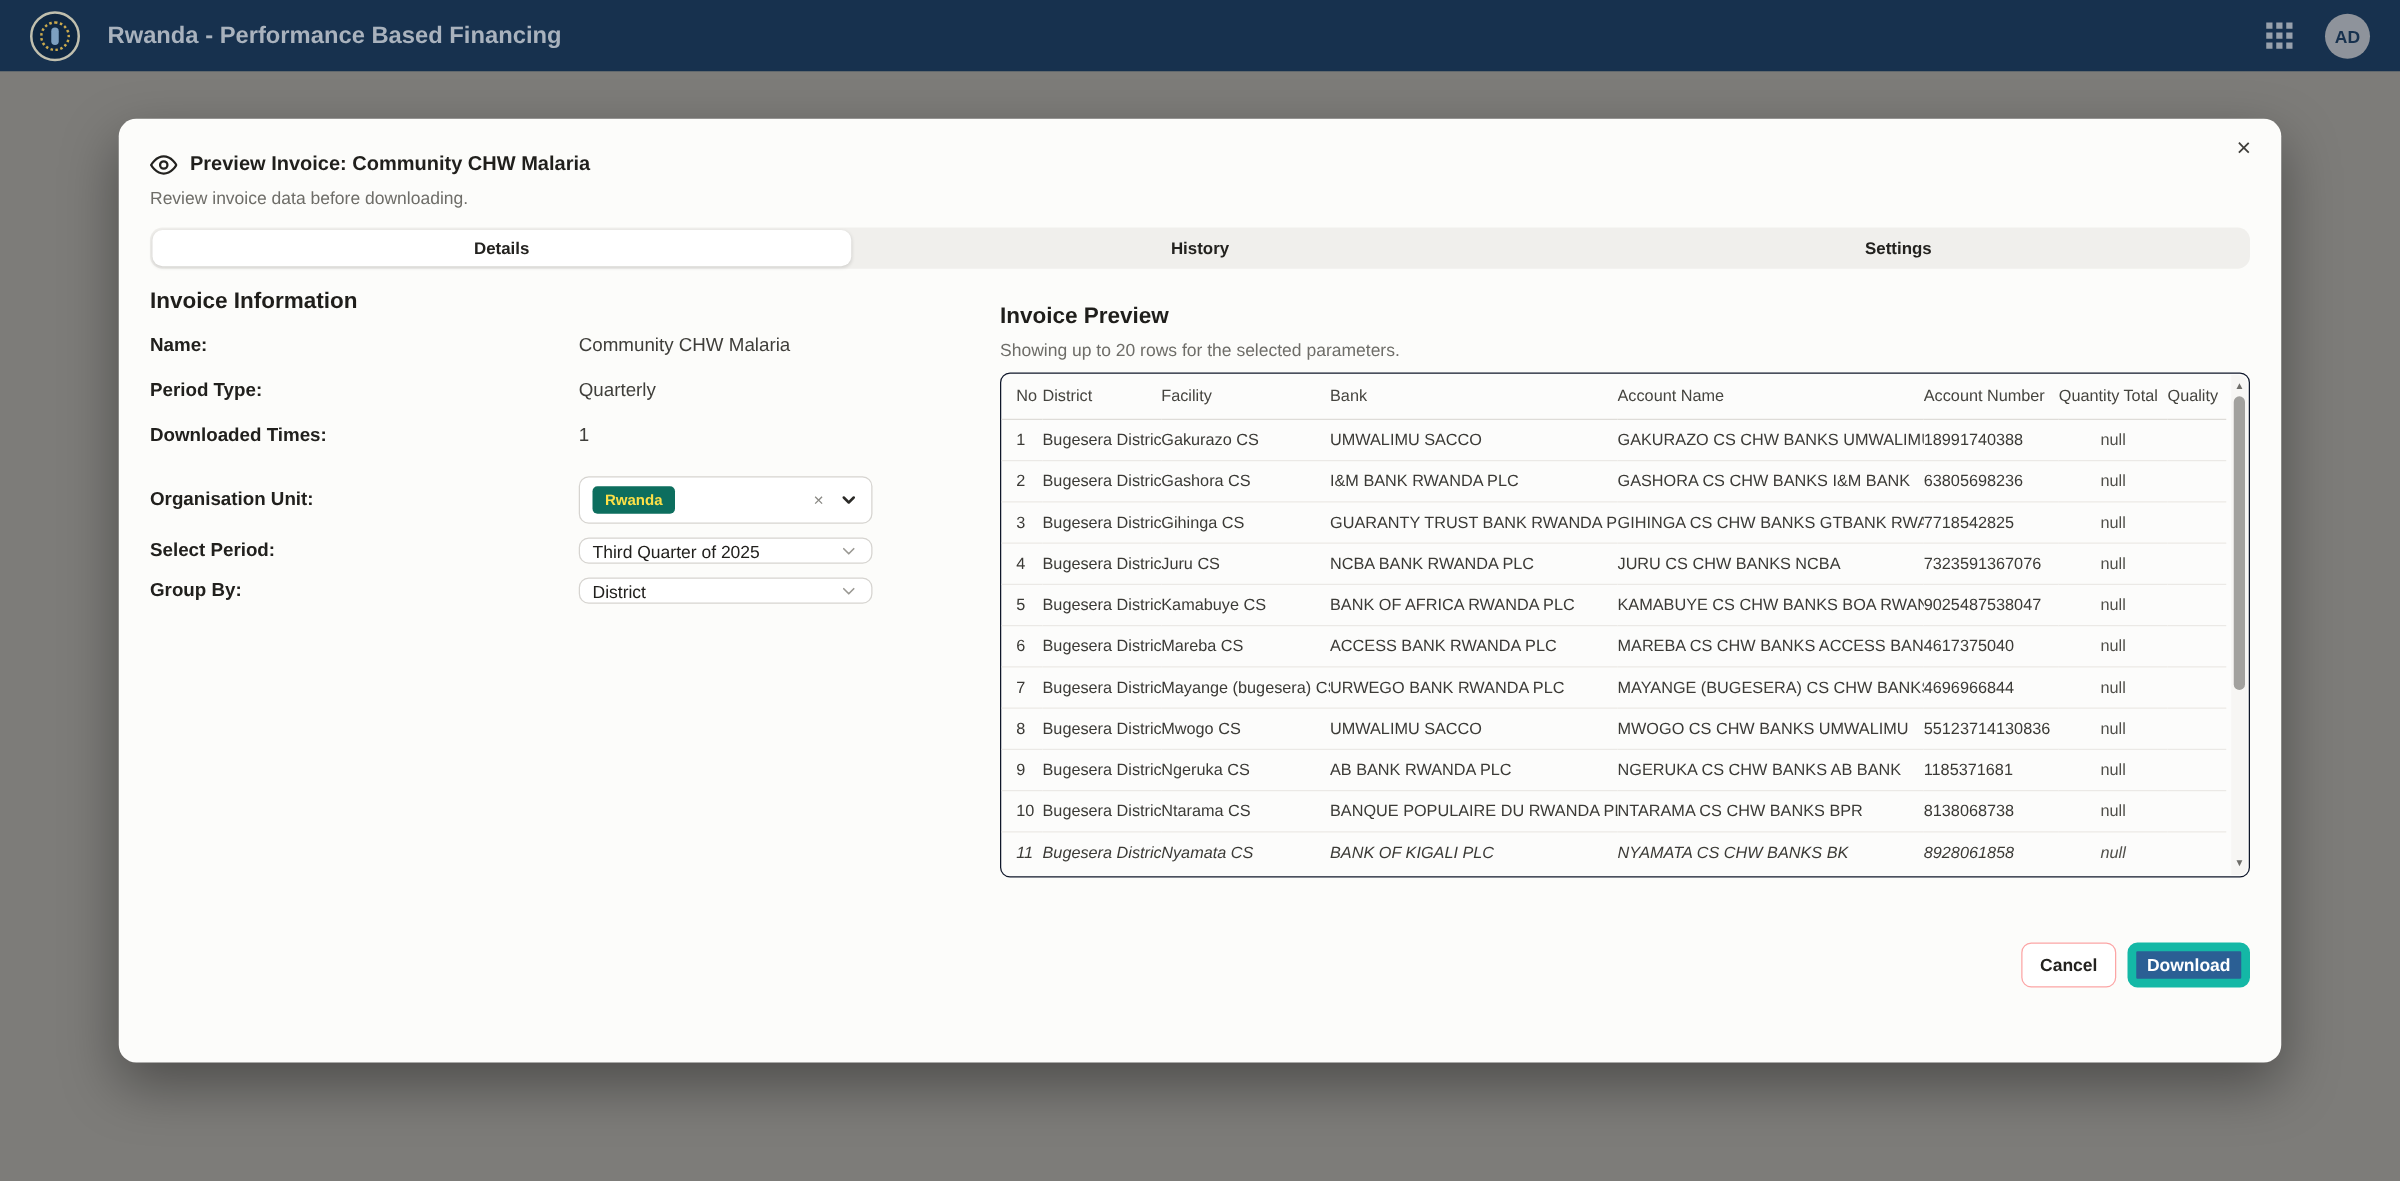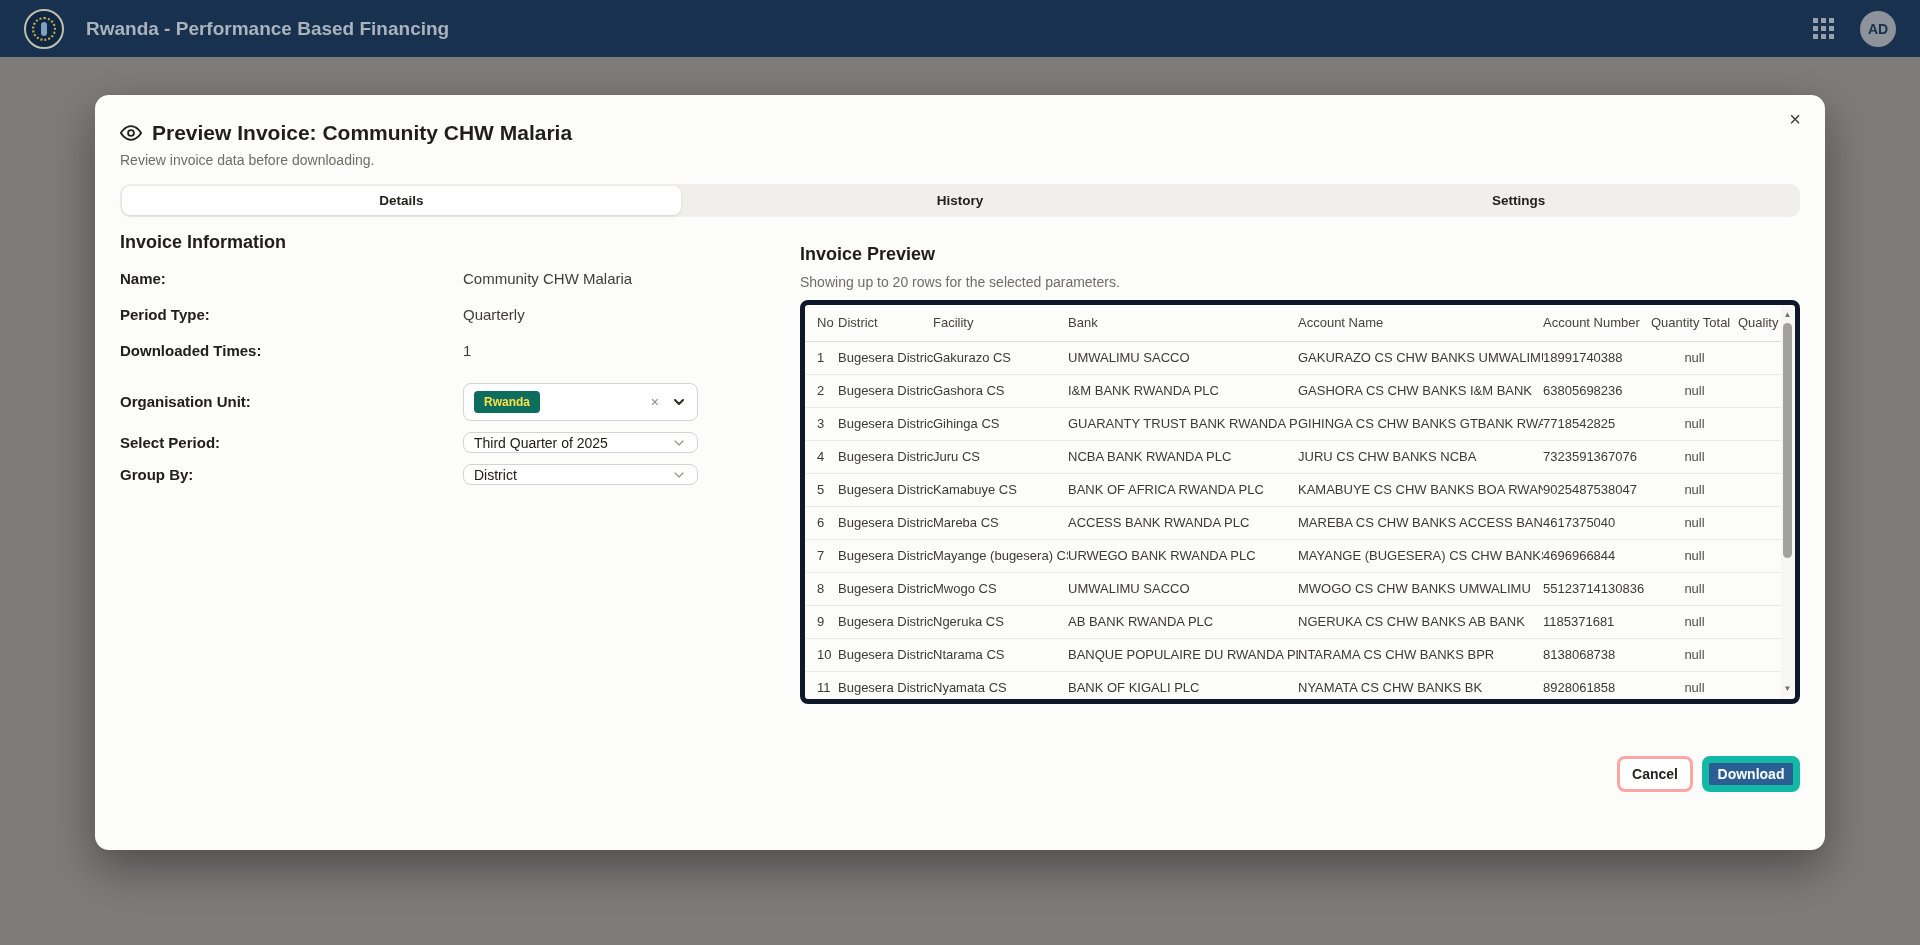--- a/index.html
+++ b/index.html
@@ -25,21 +25,21 @@
 
   
   .modal { position:absolute; left:95px; top:95px; width:1730px; height:755px;
     background:#fcfcfa; border-radius:14px; box-shadow:0 18px 45px rgba(0,0,0,.38);
     padding:26px 25px 0 25px; z-index:10; }
   .close-btn { position:absolute; top:12px; right:18px; width:24px; height:24px; border:none;
     background:transparent; color:#3f3e3a; font-size:20px; line-height:24px; cursor:pointer; }
 
   .modal-head { display:flex; align-items:center; gap:10px; }
   .eye-icon { width:22px; height:22px; color:#23221f; flex:0 0 auto; }
-  .modal-title { font-size:21px; font-weight:700; color:#201f1c; }
+  .modal-title { font-size:16px; font-weight:700; color:#201f1c; }
   .modal-subtitle { margin-top:7px; font-size:14px; color:#6e6d68; }
 
   
   .tabs { margin-top:16px; height:33px; background:#f0efec; border-radius:10px;
     display:flex; padding:2px; }
   .tab { flex:1; display:flex; align-items:center; justify-content:center;
     font-size:13.5px; font-weight:600; color:#23221f; border-radius:8px; cursor:pointer; }
   .tab.active { background:#ffffff; font-weight:700; box-shadow:0 1px 3px rgba(0,0,0,.12); }
 
   
@@ -60,46 +60,46 @@
   .control.tall { height:38px; }
   .control .val { font-size:14px; color:#21201d; flex:1; white-space:nowrap; overflow:hidden; }
   .chev { width:16px; height:16px; color:#9a9893; flex:0 0 auto; }
   .chev.dark { color:#2b2a27; }
   .chip { background:#0d6e5e; color:#fde047; font-size:12px; font-weight:700;
     padding:4px 10px; border-radius:4px; white-space:nowrap; }
   .clear-x { color:#8a8984; font-size:14px; margin:0 12px 0 auto; cursor:pointer; background:none; border:none; }
 
   
   .preview-subtitle { margin-top:9px; font-size:14px; color:#6e6d68; }
-  .table-wrap { margin-top:10px; height:404px; border:5px solid #0f172a; border-radius:8px;
+  .table-wrap { margin-top:10px; height:404px; border:1px solid #0f172a; border-radius:8px;
     position:relative; overflow:hidden; background:#fcfcfb; }
   .table-clip { position:absolute; left:0; top:0; right:14px; bottom:0; overflow:hidden; }
   table { border-collapse:collapse; table-layout:fixed; width:980px; }
   th, td { text-align:left; white-space:nowrap; overflow:hidden; font-size:13px; }
   thead th { height:36px; color:#45443f; font-weight:400; border-bottom:1px solid #dedcd8; }
   tbody td { height:33px; color:#3b3a36; border-bottom:1px solid #ebe9e6; }
-  tbody tr:last-child td { border-bottom:none; }
+  tbody tr:last-child td { border-bottom:none;font-style:italic; }
   th:first-child, td:first-child { padding-left:12px; }
   td.center { text-align:center; color:#504f4a; }
 
   
   .vscroll { position:absolute; top:1px; right:1px; bottom:1px; width:13px; background:#f7f6f4;
     border-radius:0 7px 7px 0; }
   .vscroll .arrow { position:absolute; left:0; width:13px; height:14px; color:#6f6e6a;
     font-size:8px; text-align:center; line-height:14px; cursor:pointer; }
   .vscroll .arrow.up { top:2px; }
   .vscroll .arrow.down { bottom:2px; }
   .vscroll .thumb { position:absolute; left:2px; top:17px; width:9px; height:235px;
     background:#a2a19e; border-radius:5px; cursor:grab; }
 
   
   .modal-footer { display:flex; justify-content:flex-end; gap:9px; margin-top:52px; }
   .btn { height:36px; border-radius:8px; font-size:14px; font-weight:700; cursor:pointer;
     font-family:"Liberation Sans", sans-serif; }
-  .btn-cancel { width:76px; background:#ffffff; border:3px solid #fca5a5; color:#23221f; }
+  .btn-cancel { width:76px; background:#ffffff; border:1px solid #fca5a5; color:#23221f; }
   .btn-download { width:98px; background:#2b5f94; border:7px solid #14b8a6; color:#ffffff; }
 </style>
 </head>
 <body>
 
 <header class="topbar">
   <div class="logo"></div>
   <div class="topbar-title">Rwanda - Performance Based Financing</div>
   <div class="topbar-right">
     <div class="grid-icon">

